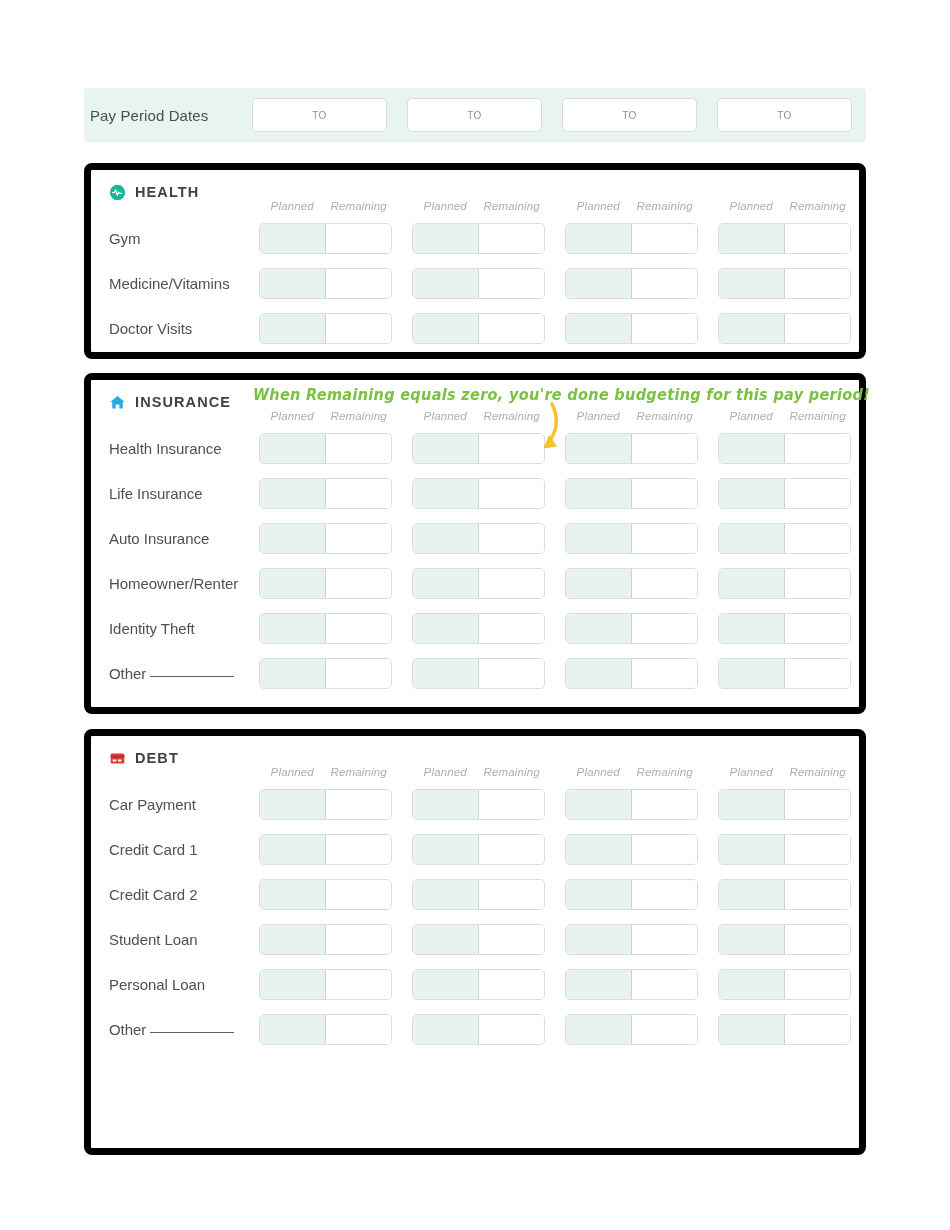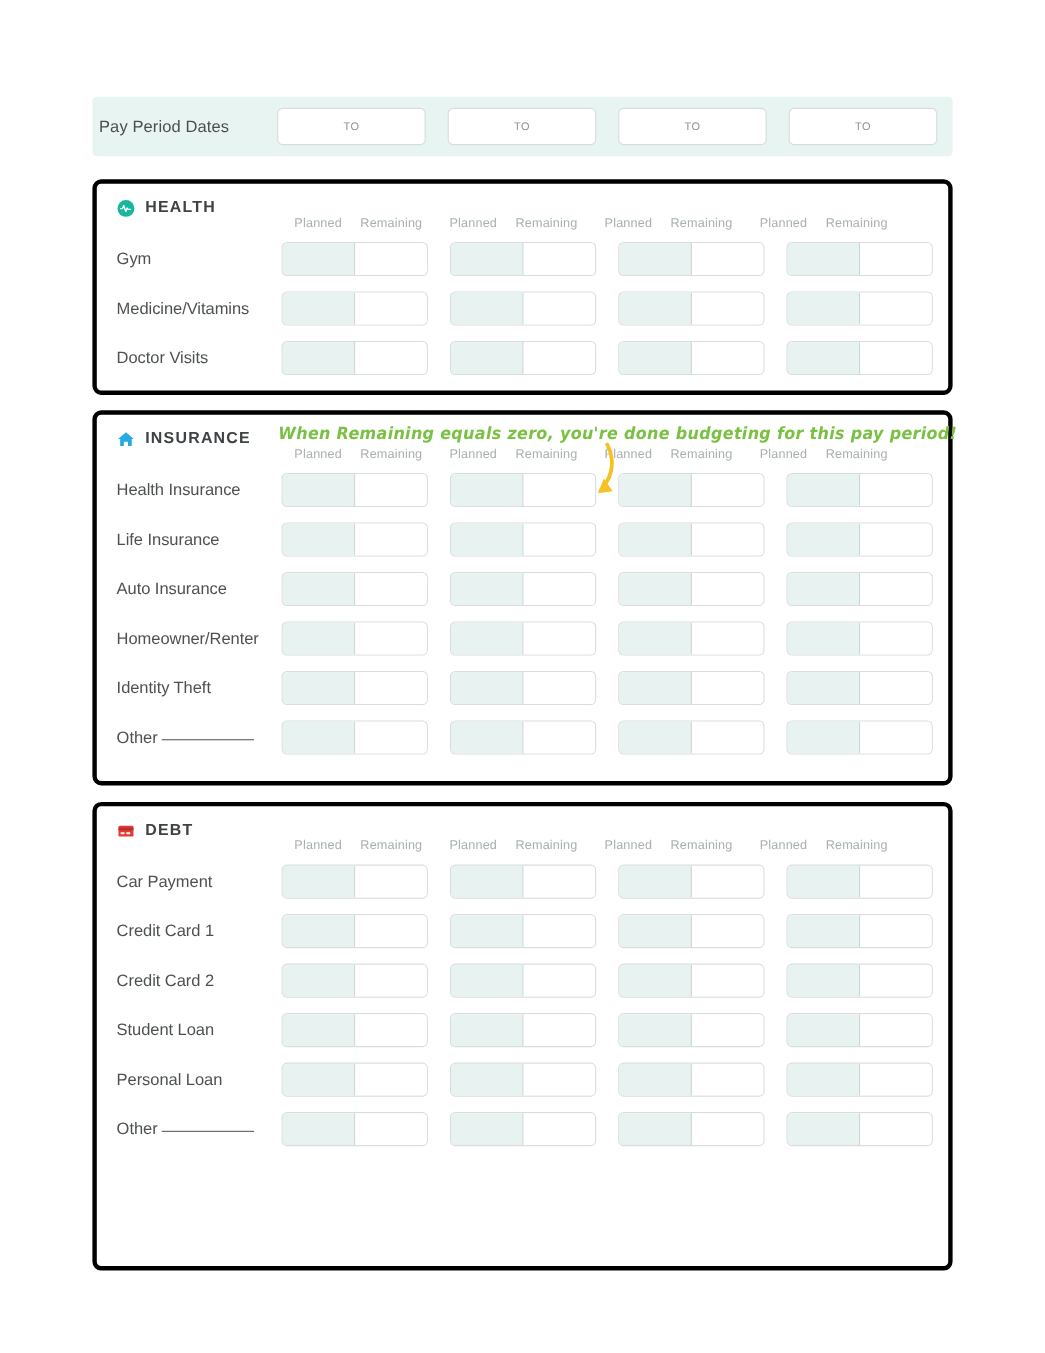--- a/index.html
+++ b/index.html
@@ -59,21 +59,21 @@
     color: #8e9394;
     letter-spacing: .4px;
   }
 
   
   .card {
     position: absolute;
     left: 84px;
     width: 782px;
     background: #ffffff;
-    border: 4px solid #000000;
+    border: 7px solid #000000;
     border-radius: 8px;
     box-sizing: border-box;
   }
   #card-health   { top: 163px; height: 196px; }
   #card-insurance{ top: 373px; height: 341px; }
   #card-debt     { top: 729px; height: 426px; }
 
   .card-head {
     display: flex;
     align-items: center;
@@ -118,21 +118,22 @@
     height: 62px;
     pointer-events: none;
   }
 
   
   .col-headers {
     position: relative;
     height: 16px;
     margin-left: 168px;
     display: flex;
-    gap: 8px;
+    gap: 20px;
+    font-style: italic;
   }
   .colhead-group {
     width: 133px;
     display: flex;
   }
   .colhead-group span {
     flex: 1;
     text-align: center;
     font-size: 11.5px;
     color: #a9b0b0;

